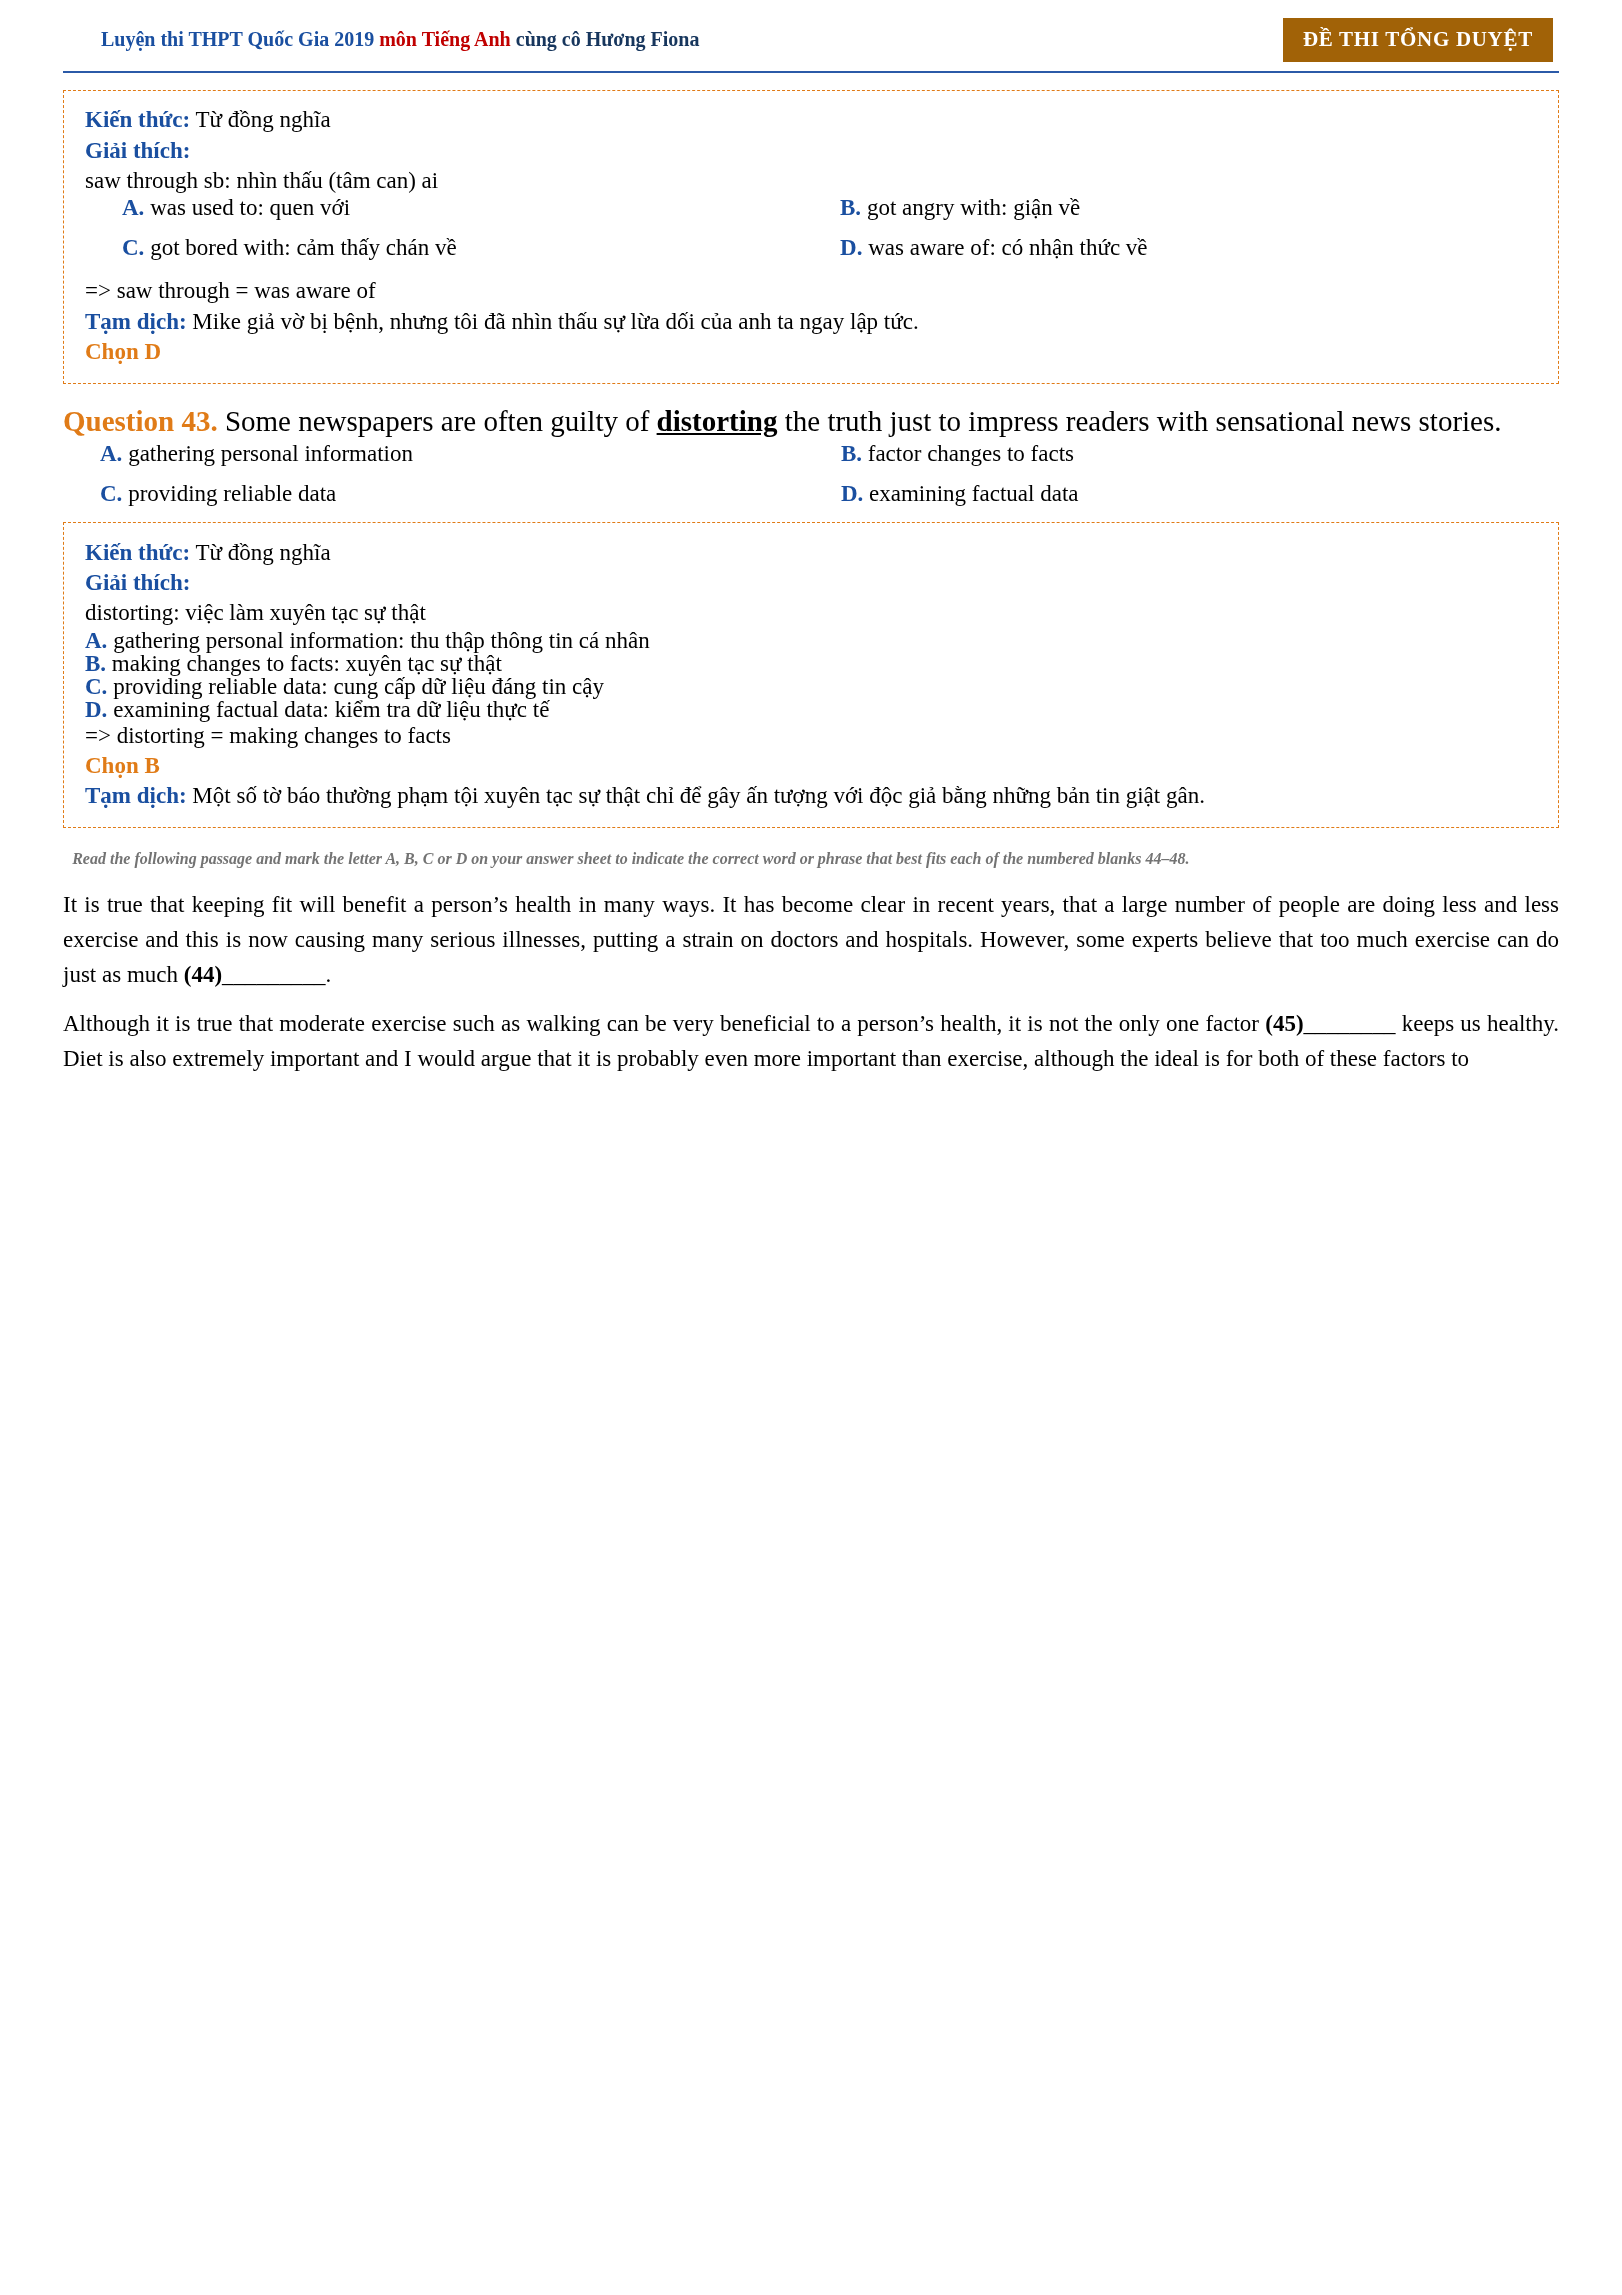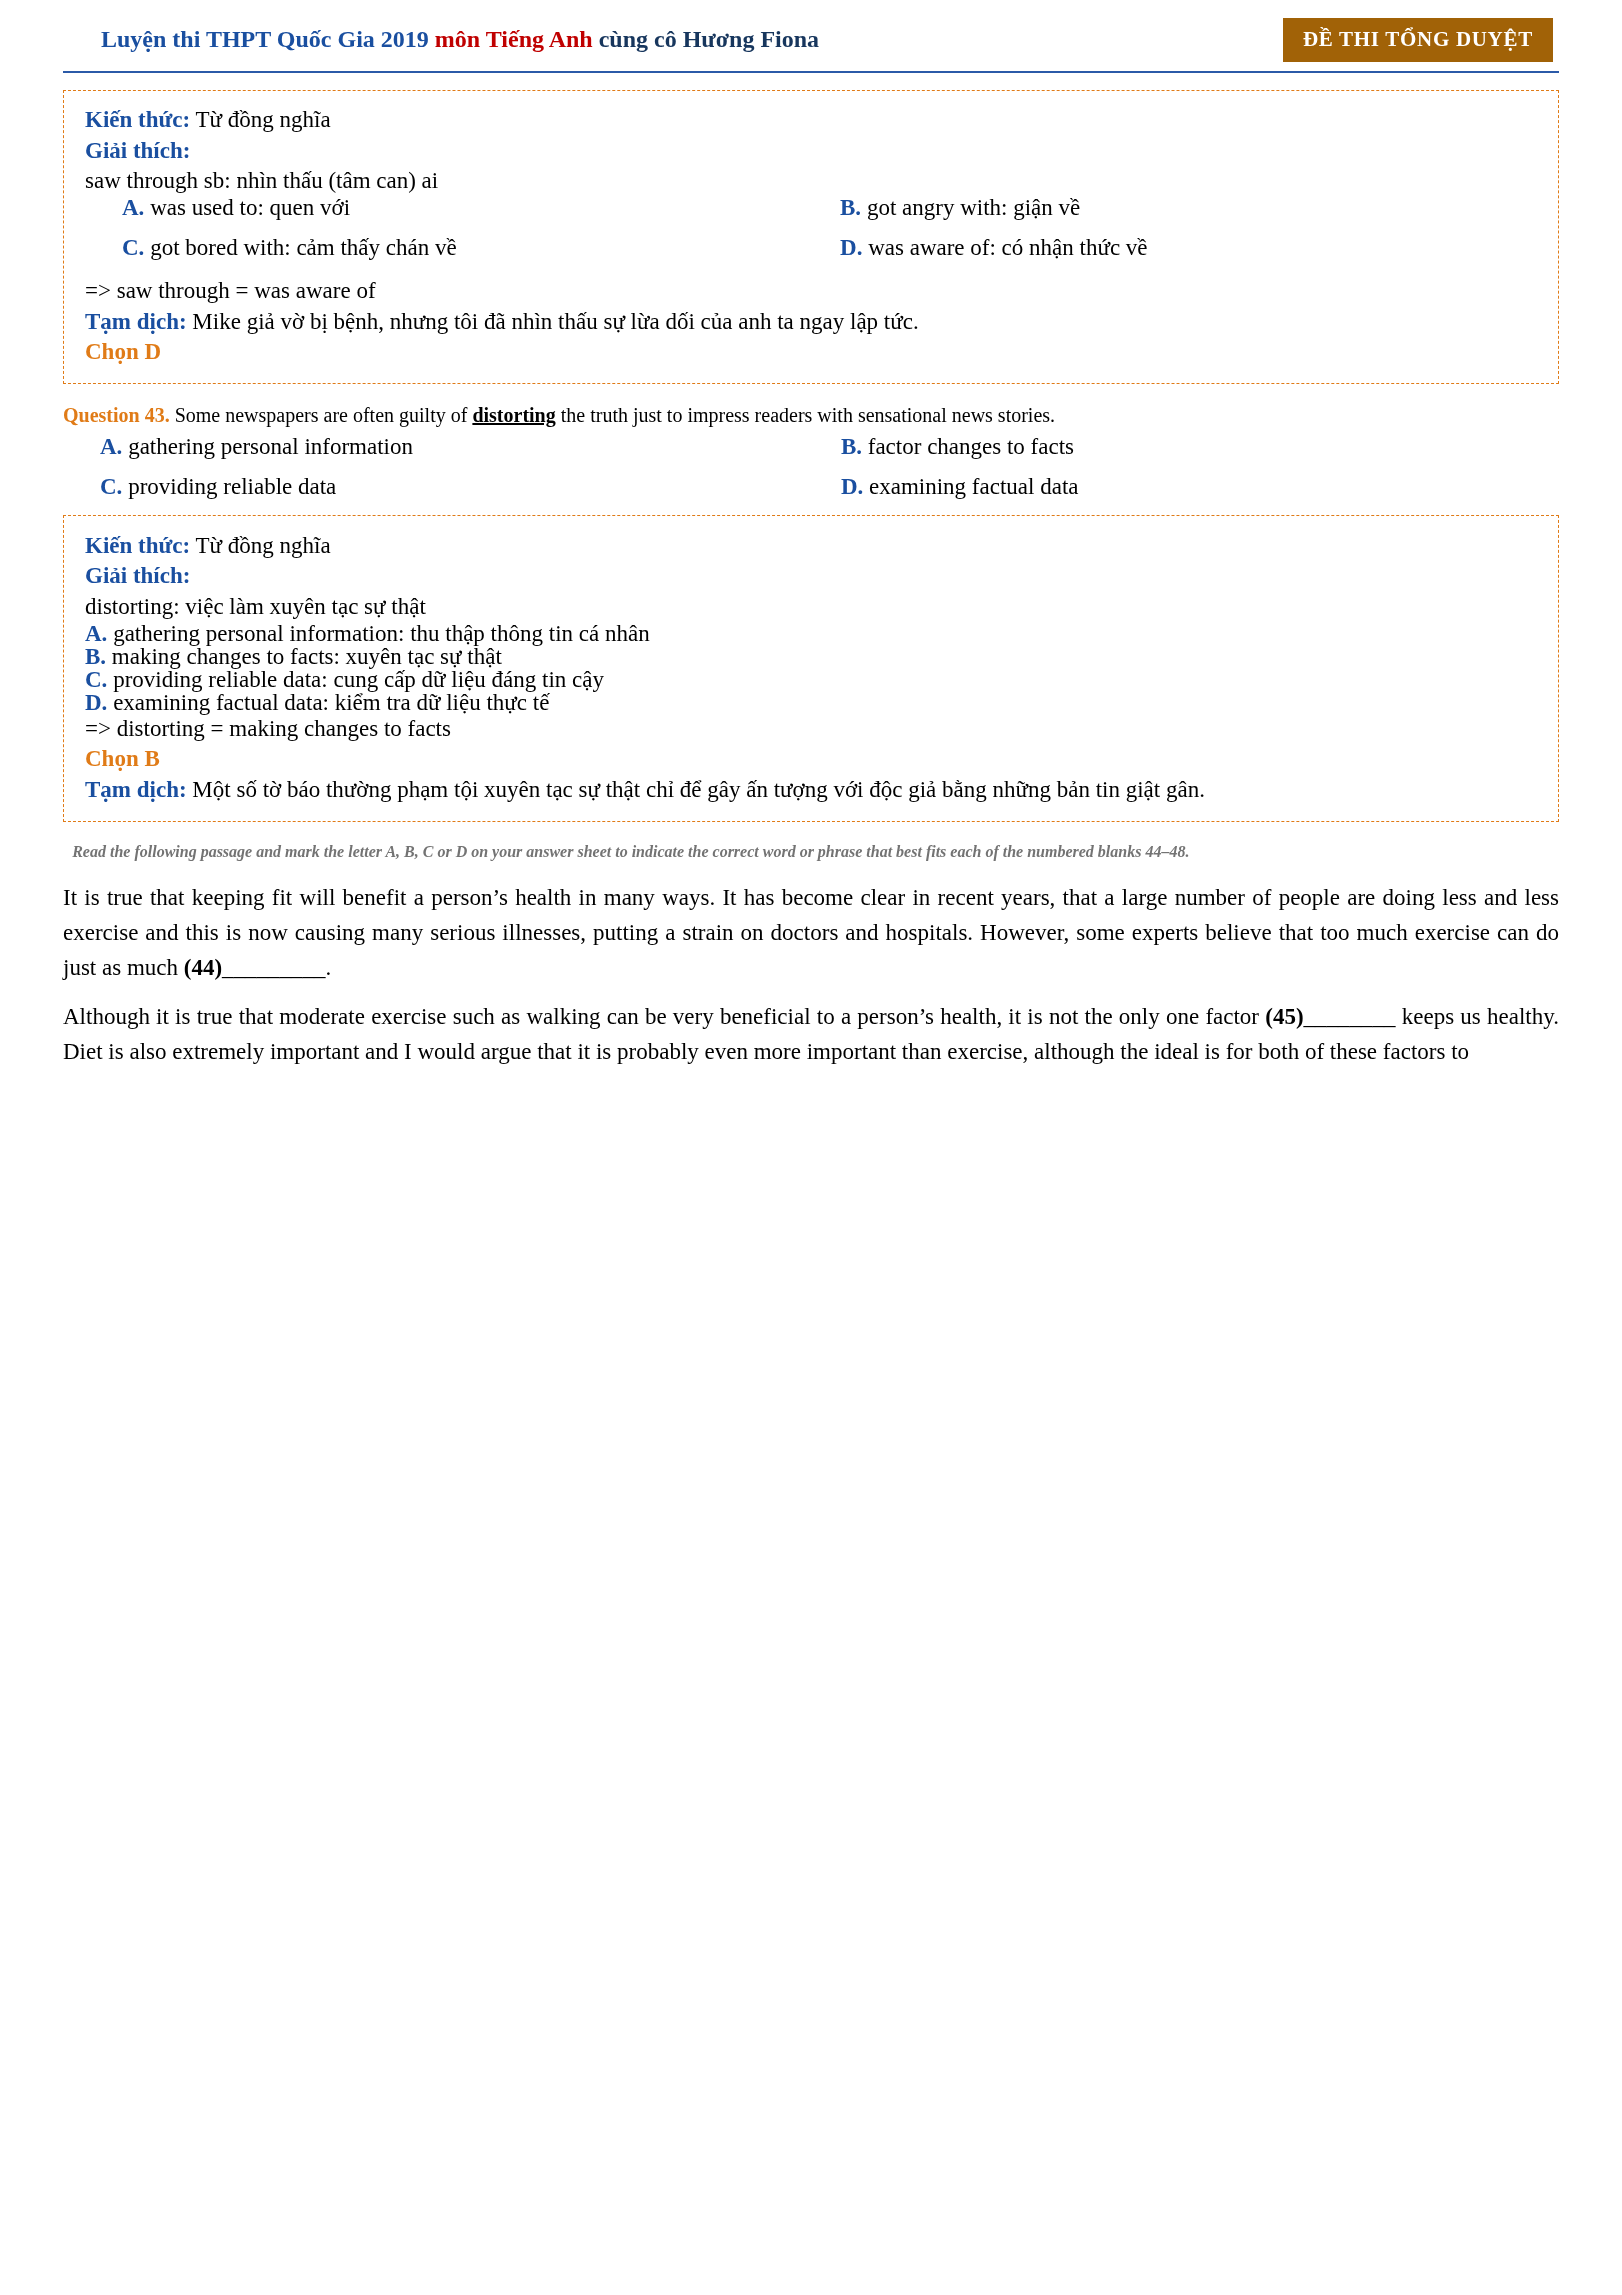--- a/index.html
+++ b/index.html
@@ -26,21 +26,21 @@
   .header {
     display: flex;
     align-items: center;
     justify-content: space-between;
     padding-top: 18.3px;
     padding-left: 38px;
     padding-right: 6.5px;
   }
   .header-title {
     font-family: "Liberation Serif", serif;
-    font-size: 24px;
+    font-size: 20px;
     font-weight: bold;
     white-space: nowrap;
     letter-spacing: 0px;
   }
   .ht-blue { color: #1a4fa0; }
   .ht-red  { color: #c00000; }
   .ht-dark { color: #17365d; }
   .header-badge {
     background: #a16207;
     color: #ffffff;
@@ -92,24 +92,24 @@
     margin: 0 0 17px 0;
   }
   .opt-row > div {
     box-sizing: border-box;
   }
   .opt-col-a { width: 52%; padding-left: 37px; }
   .opt-col-b { width: 48%; }
   .opt-single { padding-left: 37px; margin: 0 0 17px 0; }
 
   .question-para {
-    margin: 17px 0 6px 0;
+    margin: 17px 0 0 0;
     text-align: justify;
     line-height: 1.42;
-    font-size: 20px;
+    font-size: 29px;
   }
   .q-label { color: #e07b17; font-weight: bold; }
   .underline-bold { font-weight: bold; text-decoration: underline; }
 
   .instruction {
     color: #737373;
     font-style: italic;
     font-weight: bold;
     font-size: 16px;
     line-height: 1.42;

